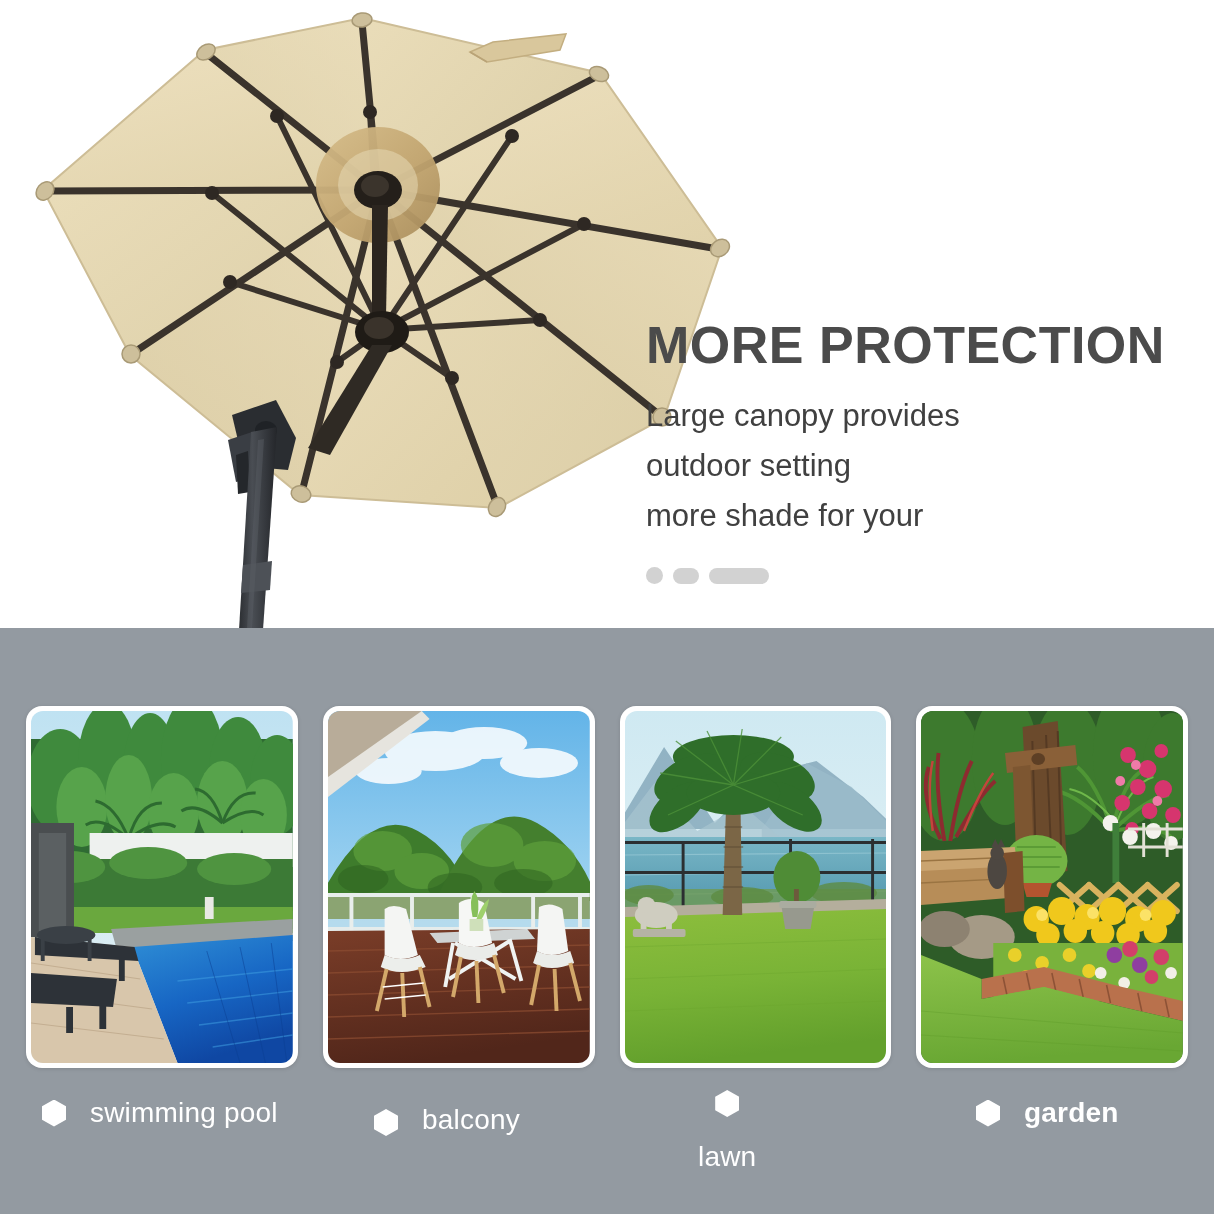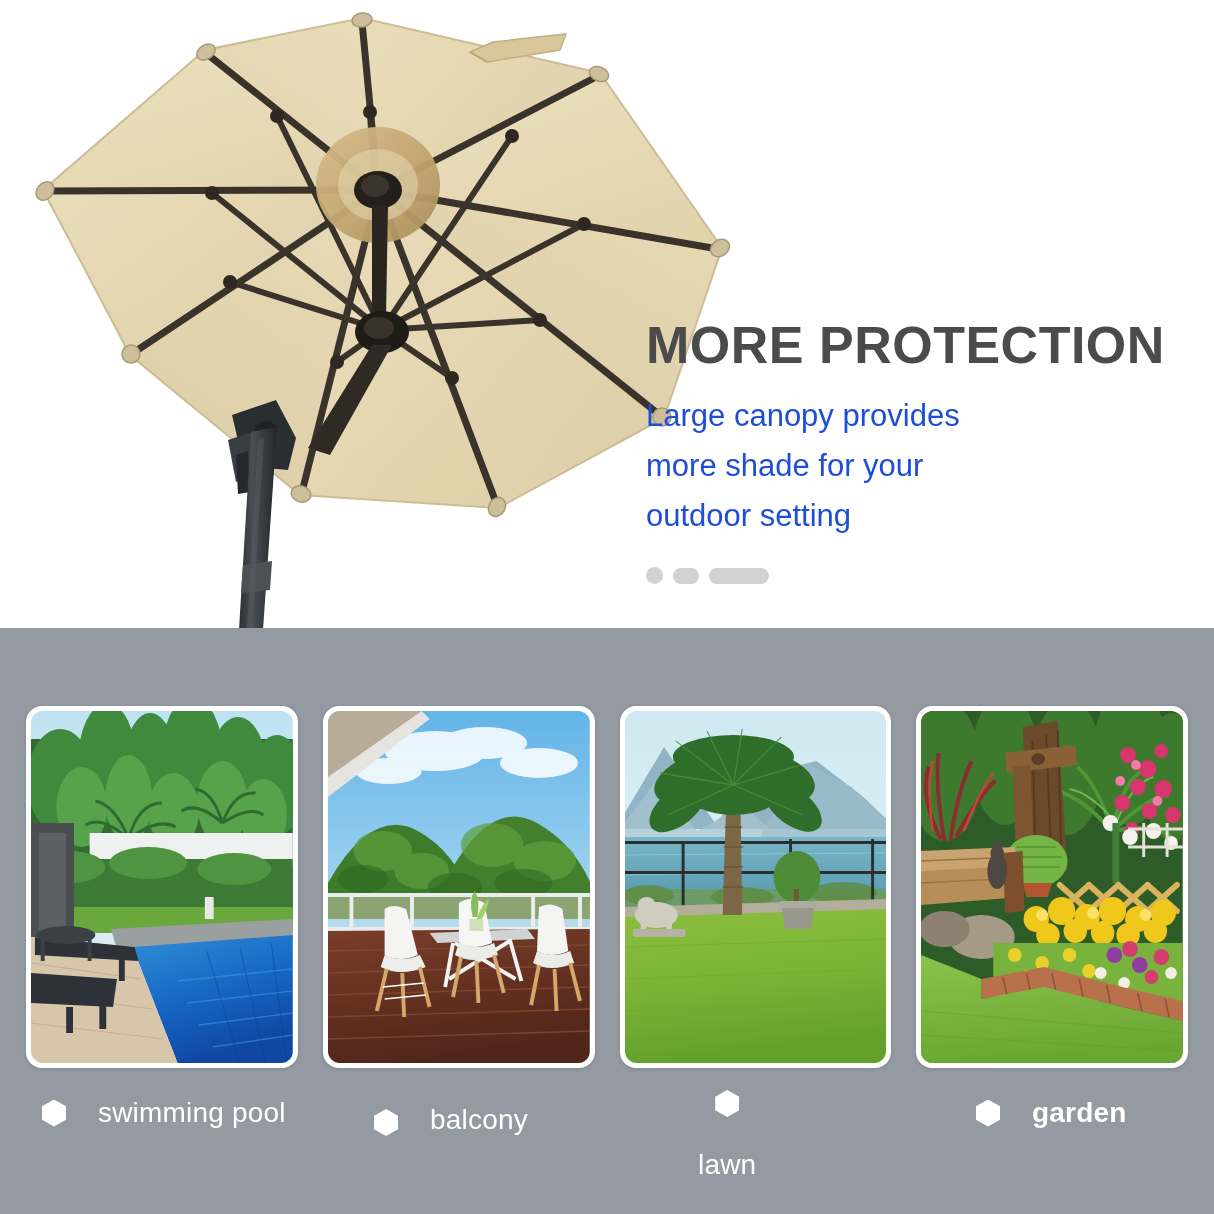--- a/index.html
+++ b/index.html
@@ -24,21 +24,21 @@
 
   
   #copy {
     position:absolute; left:646px; top:318px; width:540px;
   }
   #headline {
     font-size:52px; font-weight:bold; letter-spacing:0.5px;
     color:#4b4b4b; line-height:1.05; white-space:nowrap;
   }
   #subcopy {
-    margin-top:18px; font-size:31px; color:#1d4ed8;
+    margin-top:18px; font-size:31px; color:#404040;
     line-height:1.62; font-weight:normal;
   }
   #subcopy div { white-space:nowrap; }
 
   #deco { margin-top:26px; display:flex; align-items:center; gap:10px; }
   .deco-dot   { width:17px; height:17px; border-radius:50%; background:#d2d2d2; }
   .deco-pill-s{ width:26px; height:16px; border-radius:8px; background:#d2d2d2; }
   .deco-pill-l{ width:60px; height:16px; border-radius:8px; background:#d2d2d2; }
 
   
@@ -62,21 +62,21 @@
     width:100%; height:100%; border-radius:12px; overflow:hidden;
     position:relative;
   }
   .card-photo svg { display:block; width:100%; height:100%; }
 
   
   #captions {
     position:absolute; left:26px; top:462px; width:1162px; height:60px;
   }
   .caption {
-    position:absolute; top:0; display:flex; align-items:center; gap:32px;
+    position:absolute; top:0; display:flex; align-items:center; gap:24px;
     height:46px;
   }
   .cap-0 { left:16px; }
   .cap-1 { left:348px;align-items:flex-end; }
   .cap-2 { left:672px;flex-direction:column; }
   .cap-3 { left:950px;font-weight:bold; }
 
   .hex {
     width:24px; height:27px; background:#ffffff; flex:none;
     clip-path: polygon(50% 0%, 100% 25%, 100% 75%, 50% 100%, 0% 75%, 0% 25%);
@@ -223,22 +223,22 @@
 
         <path d="M258,440 L264,439 L252,628 L247,628 Z" fill="#5a5f66" opacity="0.45"></path>
       </g>
     </svg>
   </div>
 
   <div id="copy">
     <div id="headline">MORE PROTECTION</div>
     <div id="subcopy">
       <div>Large canopy provides</div>
+      <div>outdoor setting</div>
       <div>more shade for your</div>
-      <div>outdoor setting</div>
     </div>
     <div id="deco">
       <span class="deco-dot"></span>
       <span class="deco-pill-s"></span>
       <span class="deco-pill-l"></span>
     </div>
   </div>
 </div>
 
 <div id="gallery-band">

